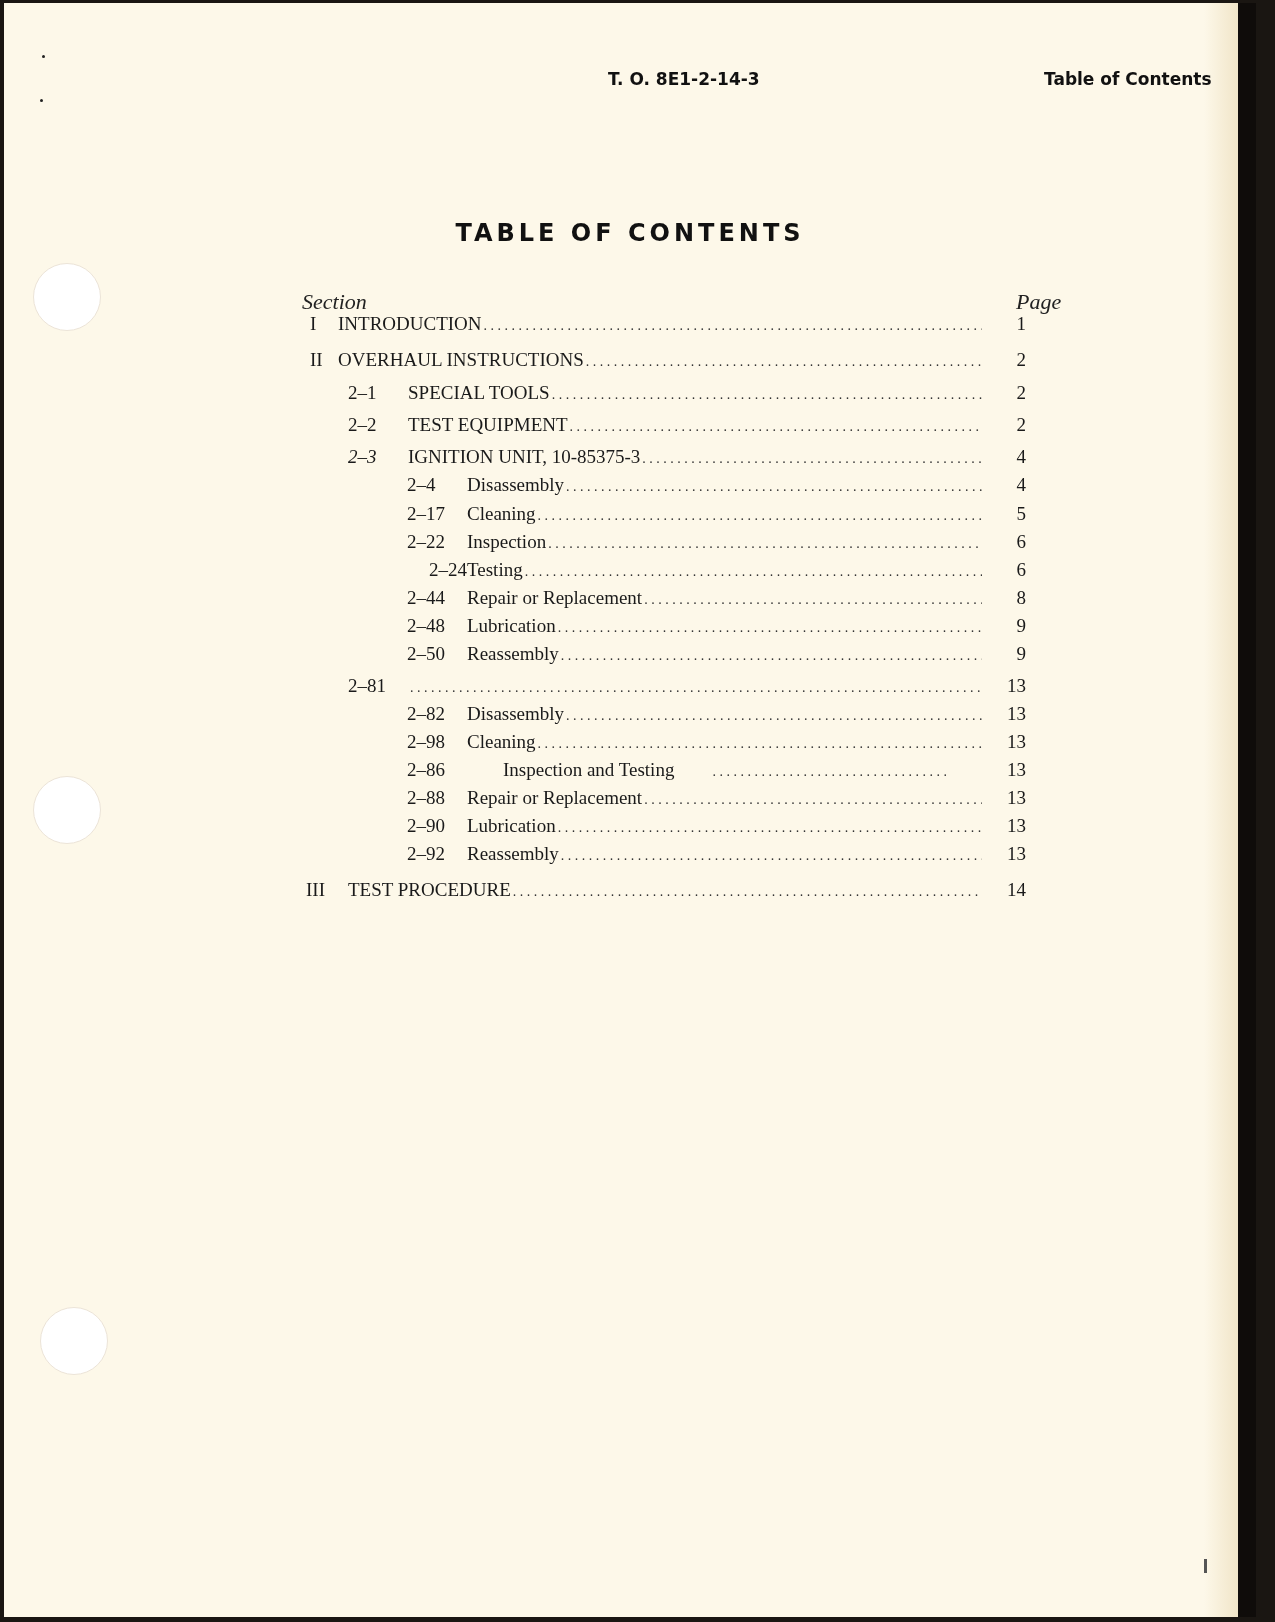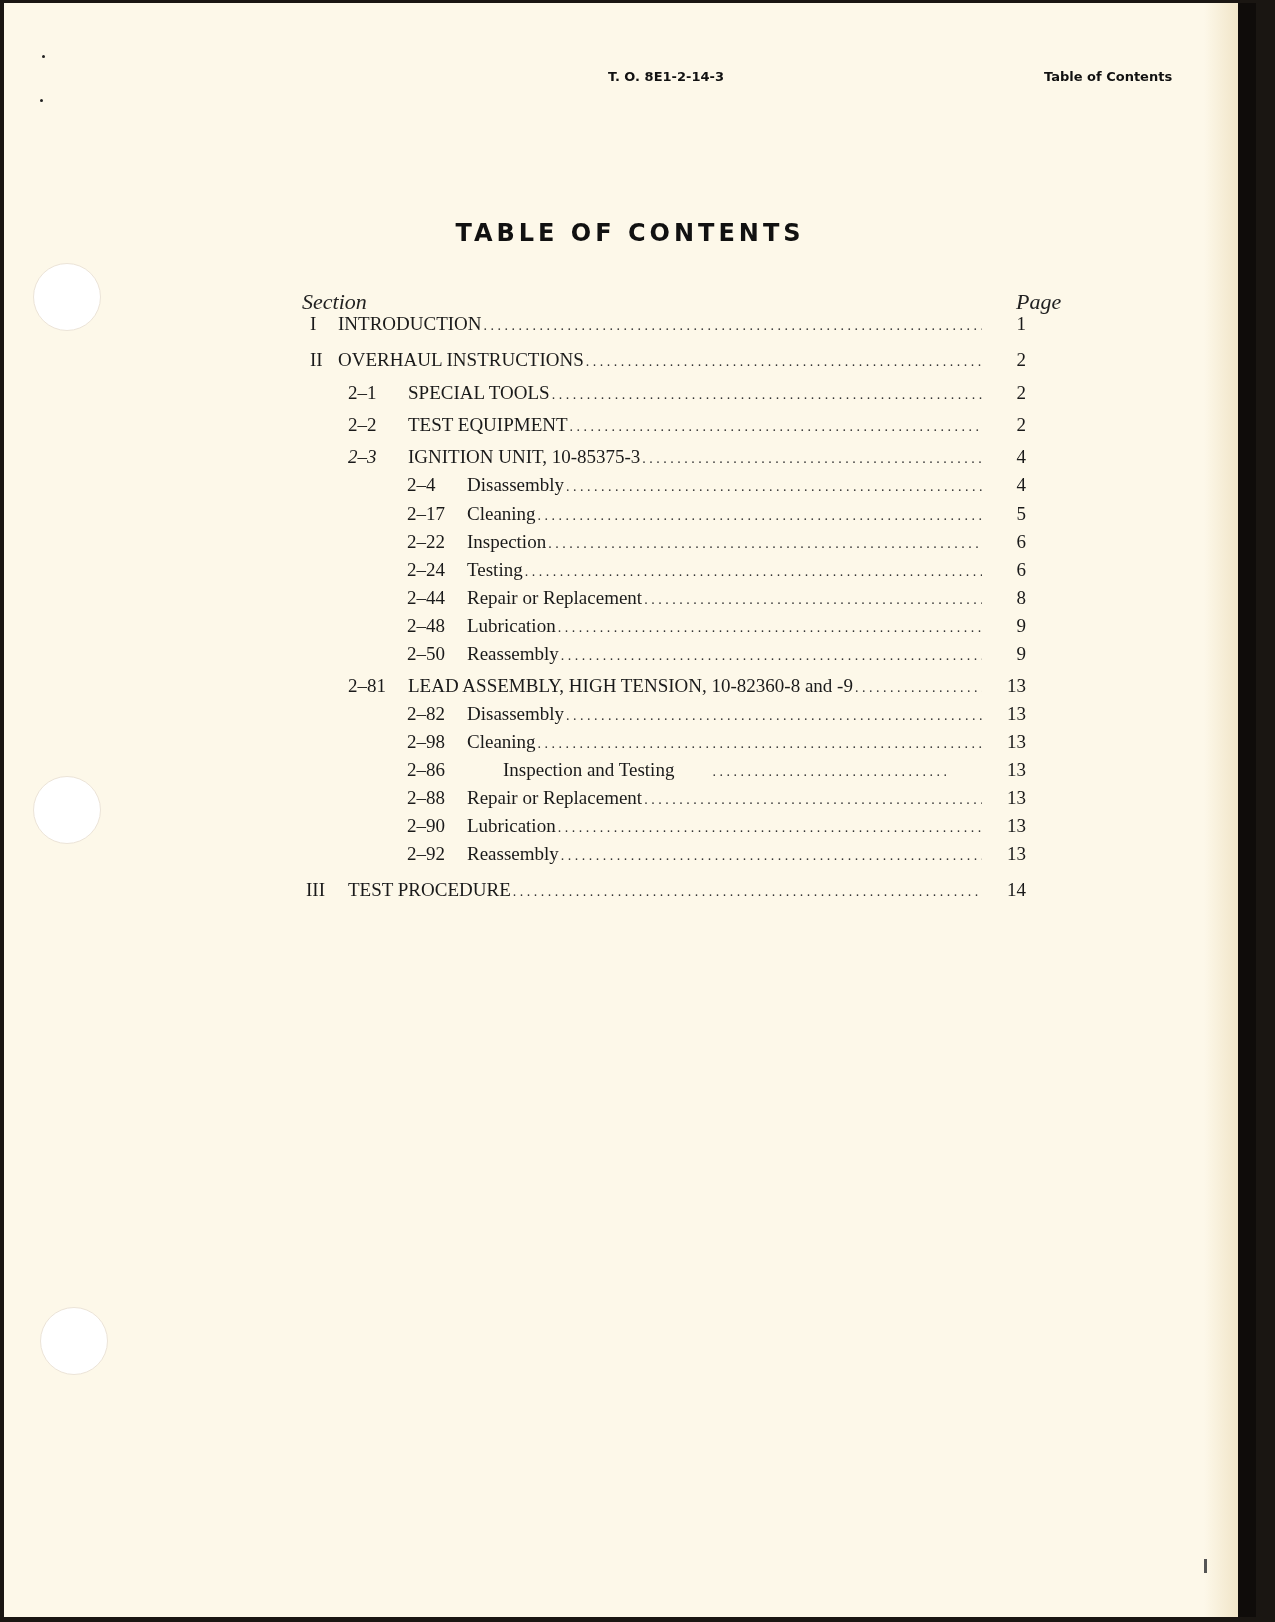--- a/index.html
+++ b/index.html
@@ -30,21 +30,21 @@
       border: 1px solid #ece4d8;
     }
     .speck {
       position: absolute; width: 3px; height: 3px; border-radius: 50%;
       background: #222;
     }
     .header {
       position: absolute; top: 66px;
       font-family: "DejaVu Sans", sans-serif;
       font-weight: bold;
-      font-size: 13px;
+      font-size: 17px;
       color: #111;
     }
     .header-left { left: 604px; }
     .header-right { left: 1040px; }
     .title {
       position: absolute; top: 216px; left: 0; width: 1252px;
       text-align: center;
       font-family: "DejaVu Sans", sans-serif;
       font-weight: bold;
       font-size: 24px;
@@ -169,21 +169,21 @@
       <span class="leader"></span>
       <span class="pg">5</span>
     </div>
     <div class="row" style="left:403px; top:528px; width:619px;">
       <span class="num" style="width:60px;">2–22</span>
       <span class="label">Inspection</span>
       <span class="leader"></span>
       <span class="pg">6</span>
     </div>
     <div class="row" style="left:403px; top:556px; width:619px;">
-      <span class="num" style="width:60px;">2–24</span>
+      <span class="num" style="width:60px;text-align:right;">2–24</span>
       <span class="label">Testing</span>
       <span class="leader"></span>
       <span class="pg">6</span>
     </div>
     <div class="row" style="left:403px; top:584px; width:619px;">
       <span class="num" style="width:60px;">2–44</span>
       <span class="label">Repair or Replacement</span>
       <span class="leader"></span>
       <span class="pg">8</span>
     </div>
@@ -195,21 +195,20 @@
     </div>
     <div class="row" style="left:403px; top:640px; width:619px;">
       <span class="num" style="width:60px;">2–50</span>
       <span class="label">Reassembly</span>
       <span class="leader"></span>
       <span class="pg">9</span>
     </div>
 
     <div class="row" style="left:344px; top:672px; width:678px;">
       <span class="num" style="width:60px;">2–81</span>
-      <span class="label">LEAD ASSEMBLY, HIGH TENSION, 10-82360-8 and -9</span>
       <span class="leader"></span>
       <span class="pg">13</span>
     </div>
 
     <div class="row" style="left:403px; top:700px; width:619px;">
       <span class="num" style="width:60px;">2–82</span>
       <span class="label">Disassembly</span>
       <span class="leader"></span>
       <span class="pg">13</span>
     </div>

